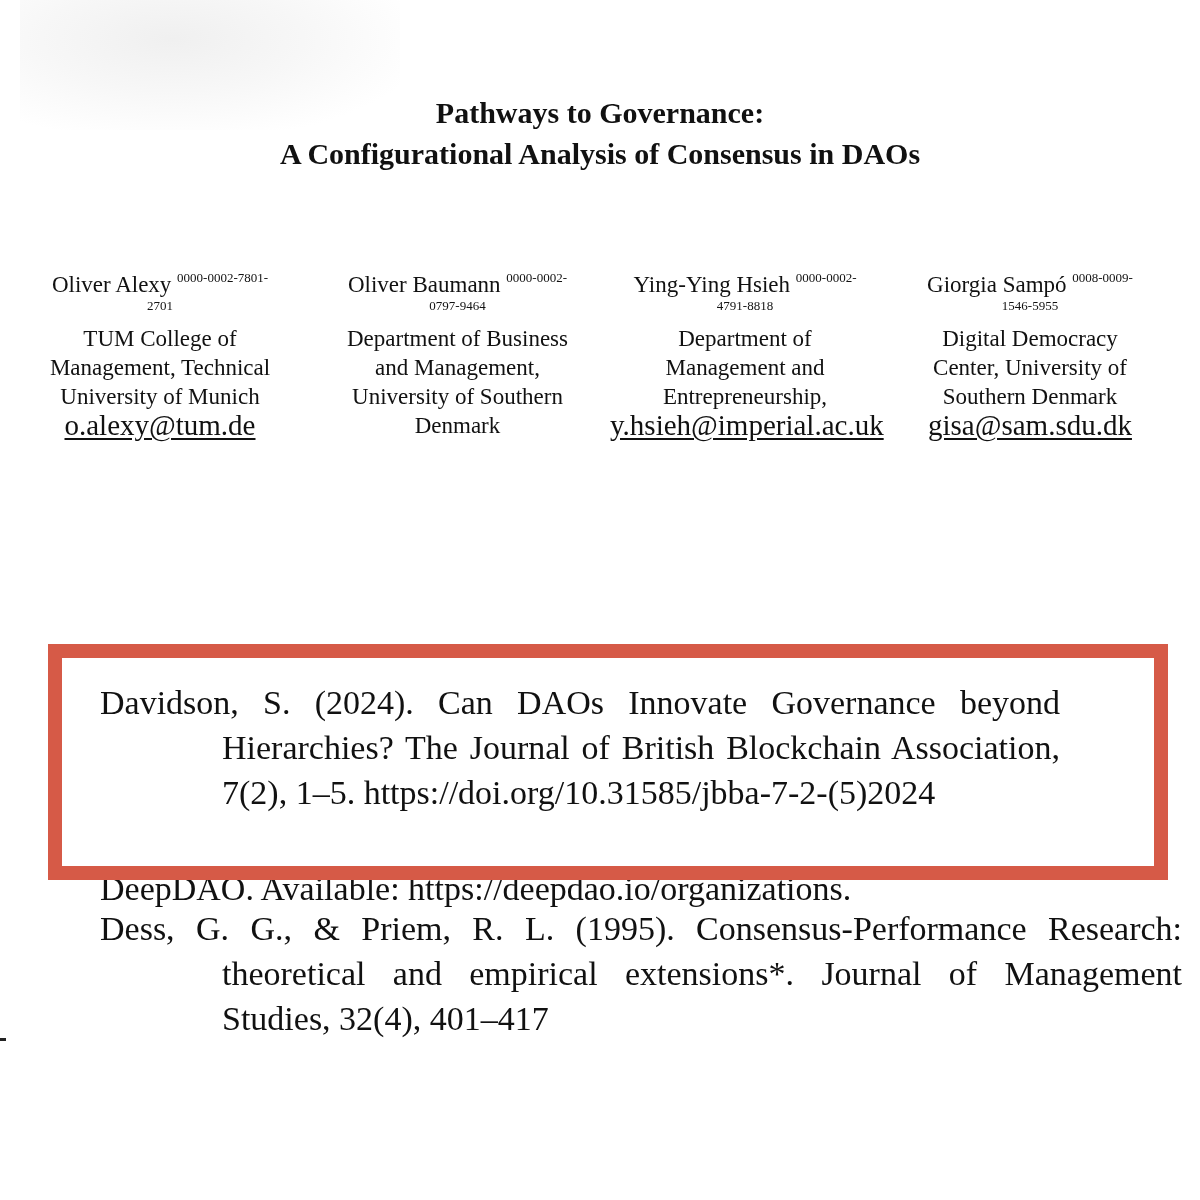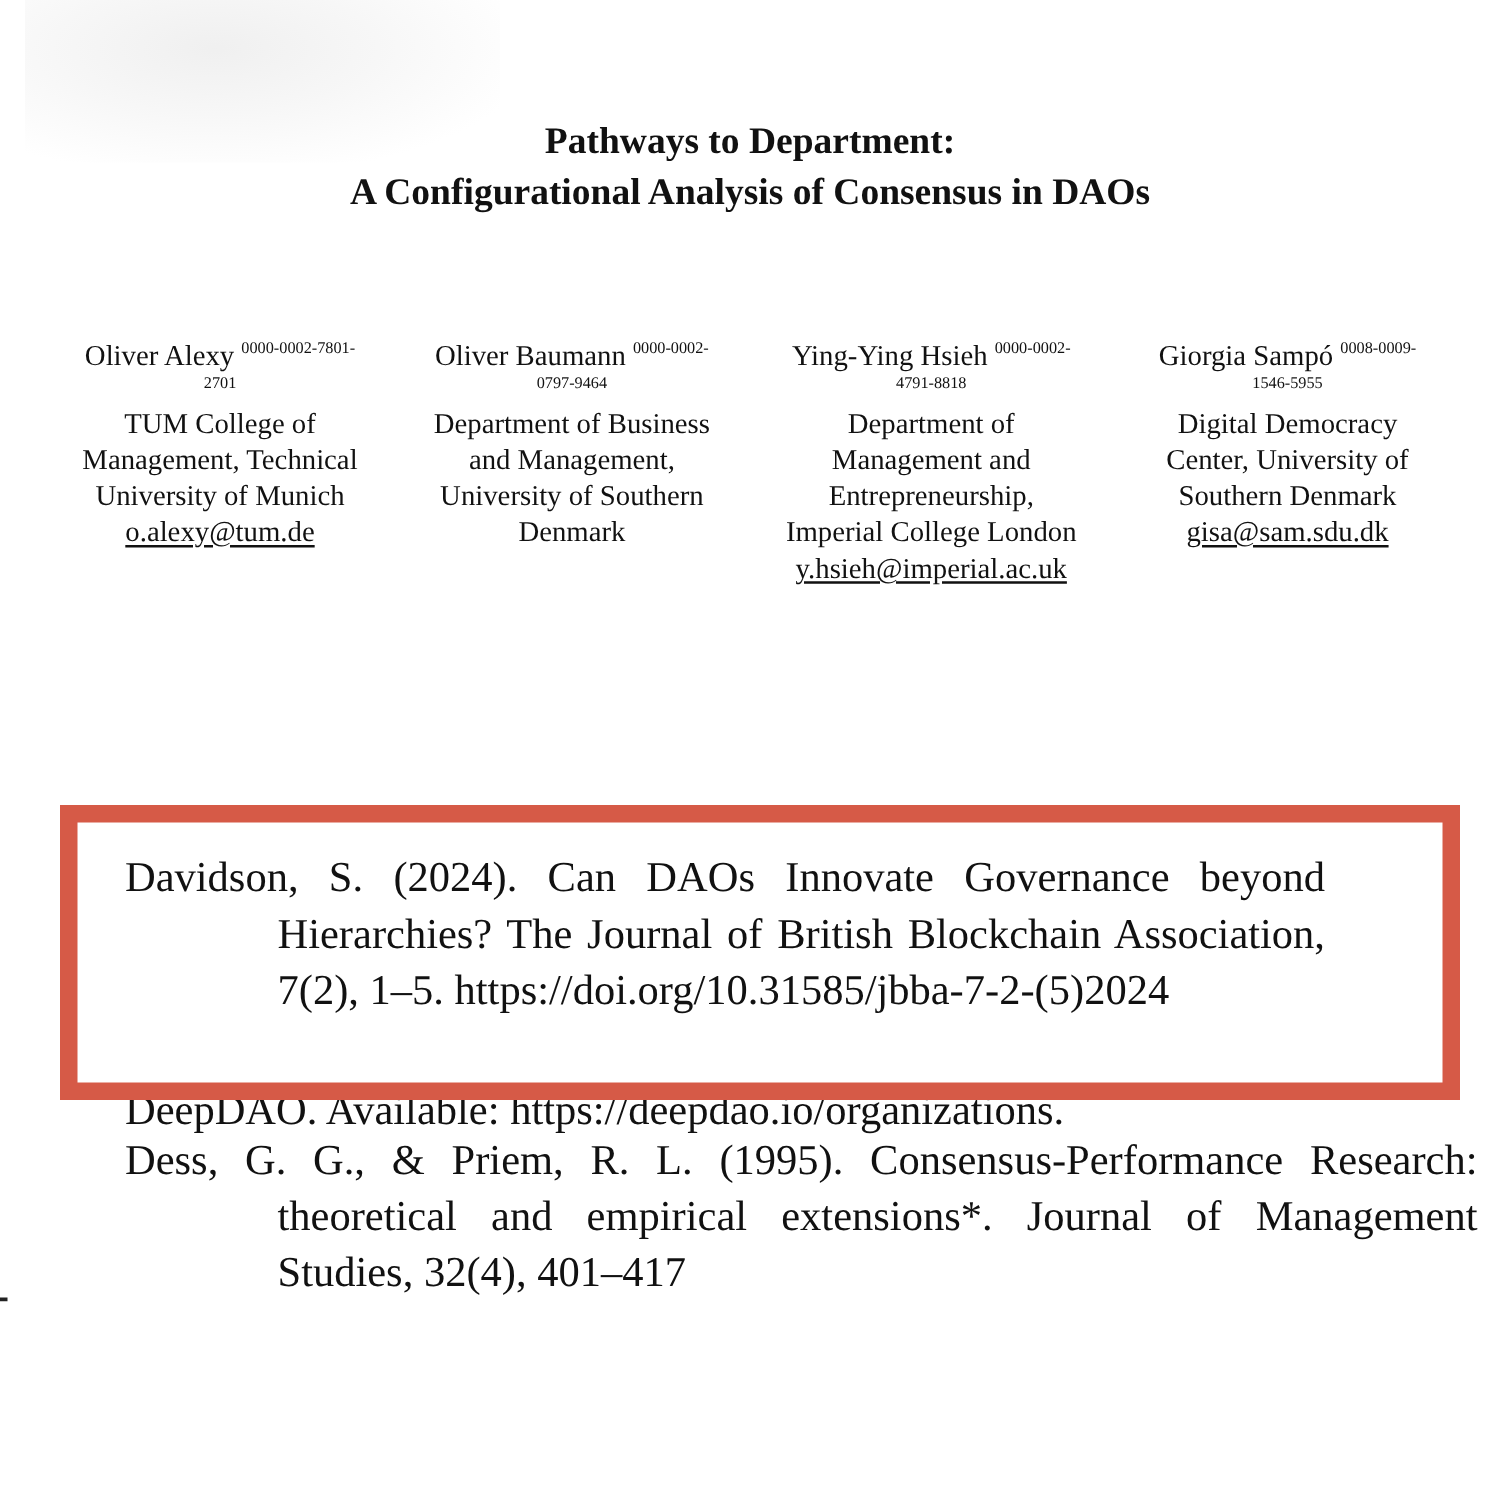--- a/index.html
+++ b/index.html
@@ -17,46 +17,46 @@
     .title {
       position: absolute; top: 92px; left: 0; width: 1200px; text-align: center;
       font-weight: bold; font-size: 30px; line-height: 41px;
     }
     .authors { position: absolute; top: 262px; left: 30px; width: 1150px; height: 220px; }
     .author { position: absolute; text-align: center; }
     .author .name { font-size: 23px; line-height: 32px; white-space: nowrap; }
     .author .orcid1 { font-size: 13px; vertical-align: 10px; }
     .author .orcid2 { font-size: 13px; line-height: 14px; margin-top: -2px; }
     .author .aff { font-size: 23px; line-height: 29px; margin-top: 11px; }
-    .author .email { font-size: 23px; line-height: 29px; text-decoration: underline; text-underline-offset: 3px; }
+    .author .email { font-size: 29px; line-height: 29px; text-decoration: underline; text-underline-offset: 3px; }
     .ref-section { position: absolute; top: 680px; left: 100px; width: 960px; }
     .ref { font-size: 34px; line-height: 45px; text-align: justify; padding-left: 122px; text-indent: -122px; }
     .ref-davidson { }
     .ref-deepdao { position: absolute; top: 186px; left: 0; white-space: nowrap; }
     .ref-dess { position: absolute; top: 226px; left: 0; width: 960px; }
     .highlight-box {
       position: absolute; left: 48px; top: 644px; width: 1092px; height: 208px;
       border: 14px solid #d65a47; background: transparent; pointer-events: none;
     }
     .edge-mark {
       position: absolute; left: 0; top: 1038px; width: 6px; height: 3px; background: #222;
     }
   </style>
 </head>
 <body>
 
 <div class="glare"></div>
 
 <div class="title">
-  <div>Pathways to Department:</div>
+  <div>Pathways to Governance:</div>
   <div>A Configurational Analysis of Consensus in DAOs</div>
 </div>
 
 <div class="authors">
-  <div class="author" style="left:16px; width:260px;">
+  <div class="author" style="left:0px; width:260px;">
     <div class="name"><span>Oliver Alexy</span> <span class="orcid1">0000-0002-7801-</span></div>
     <div class="orcid2">2701</div>
     <div class="aff">
       <div>TUM College of</div>
       <div>Management, Technical</div>
       <div>University of Munich</div>
     </div>
     <div class="email">o.alexy@tum.de</div>
   </div>
 
@@ -71,21 +71,20 @@
     </div>
   </div>
 
   <div class="author" style="left:580px; width:270px;">
     <div class="name"><span>Ying-Ying Hsieh</span> <span class="orcid1">0000-0002-</span></div>
     <div class="orcid2">4791-8818</div>
     <div class="aff">
       <div>Department of</div>
       <div>Management and</div>
       <div>Entrepreneurship,</div>
-      <div>Imperial College London</div>
     </div>
     <div class="email">y.hsieh@imperial.ac.uk</div>
   </div>
 
   <div class="author" style="left:875px; width:250px;">
     <div class="name"><span>Giorgia Sampó</span> <span class="orcid1">0008-0009-</span></div>
     <div class="orcid2">1546-5955</div>
     <div class="aff">
       <div>Digital Democracy</div>
       <div>Center, University of</div>

